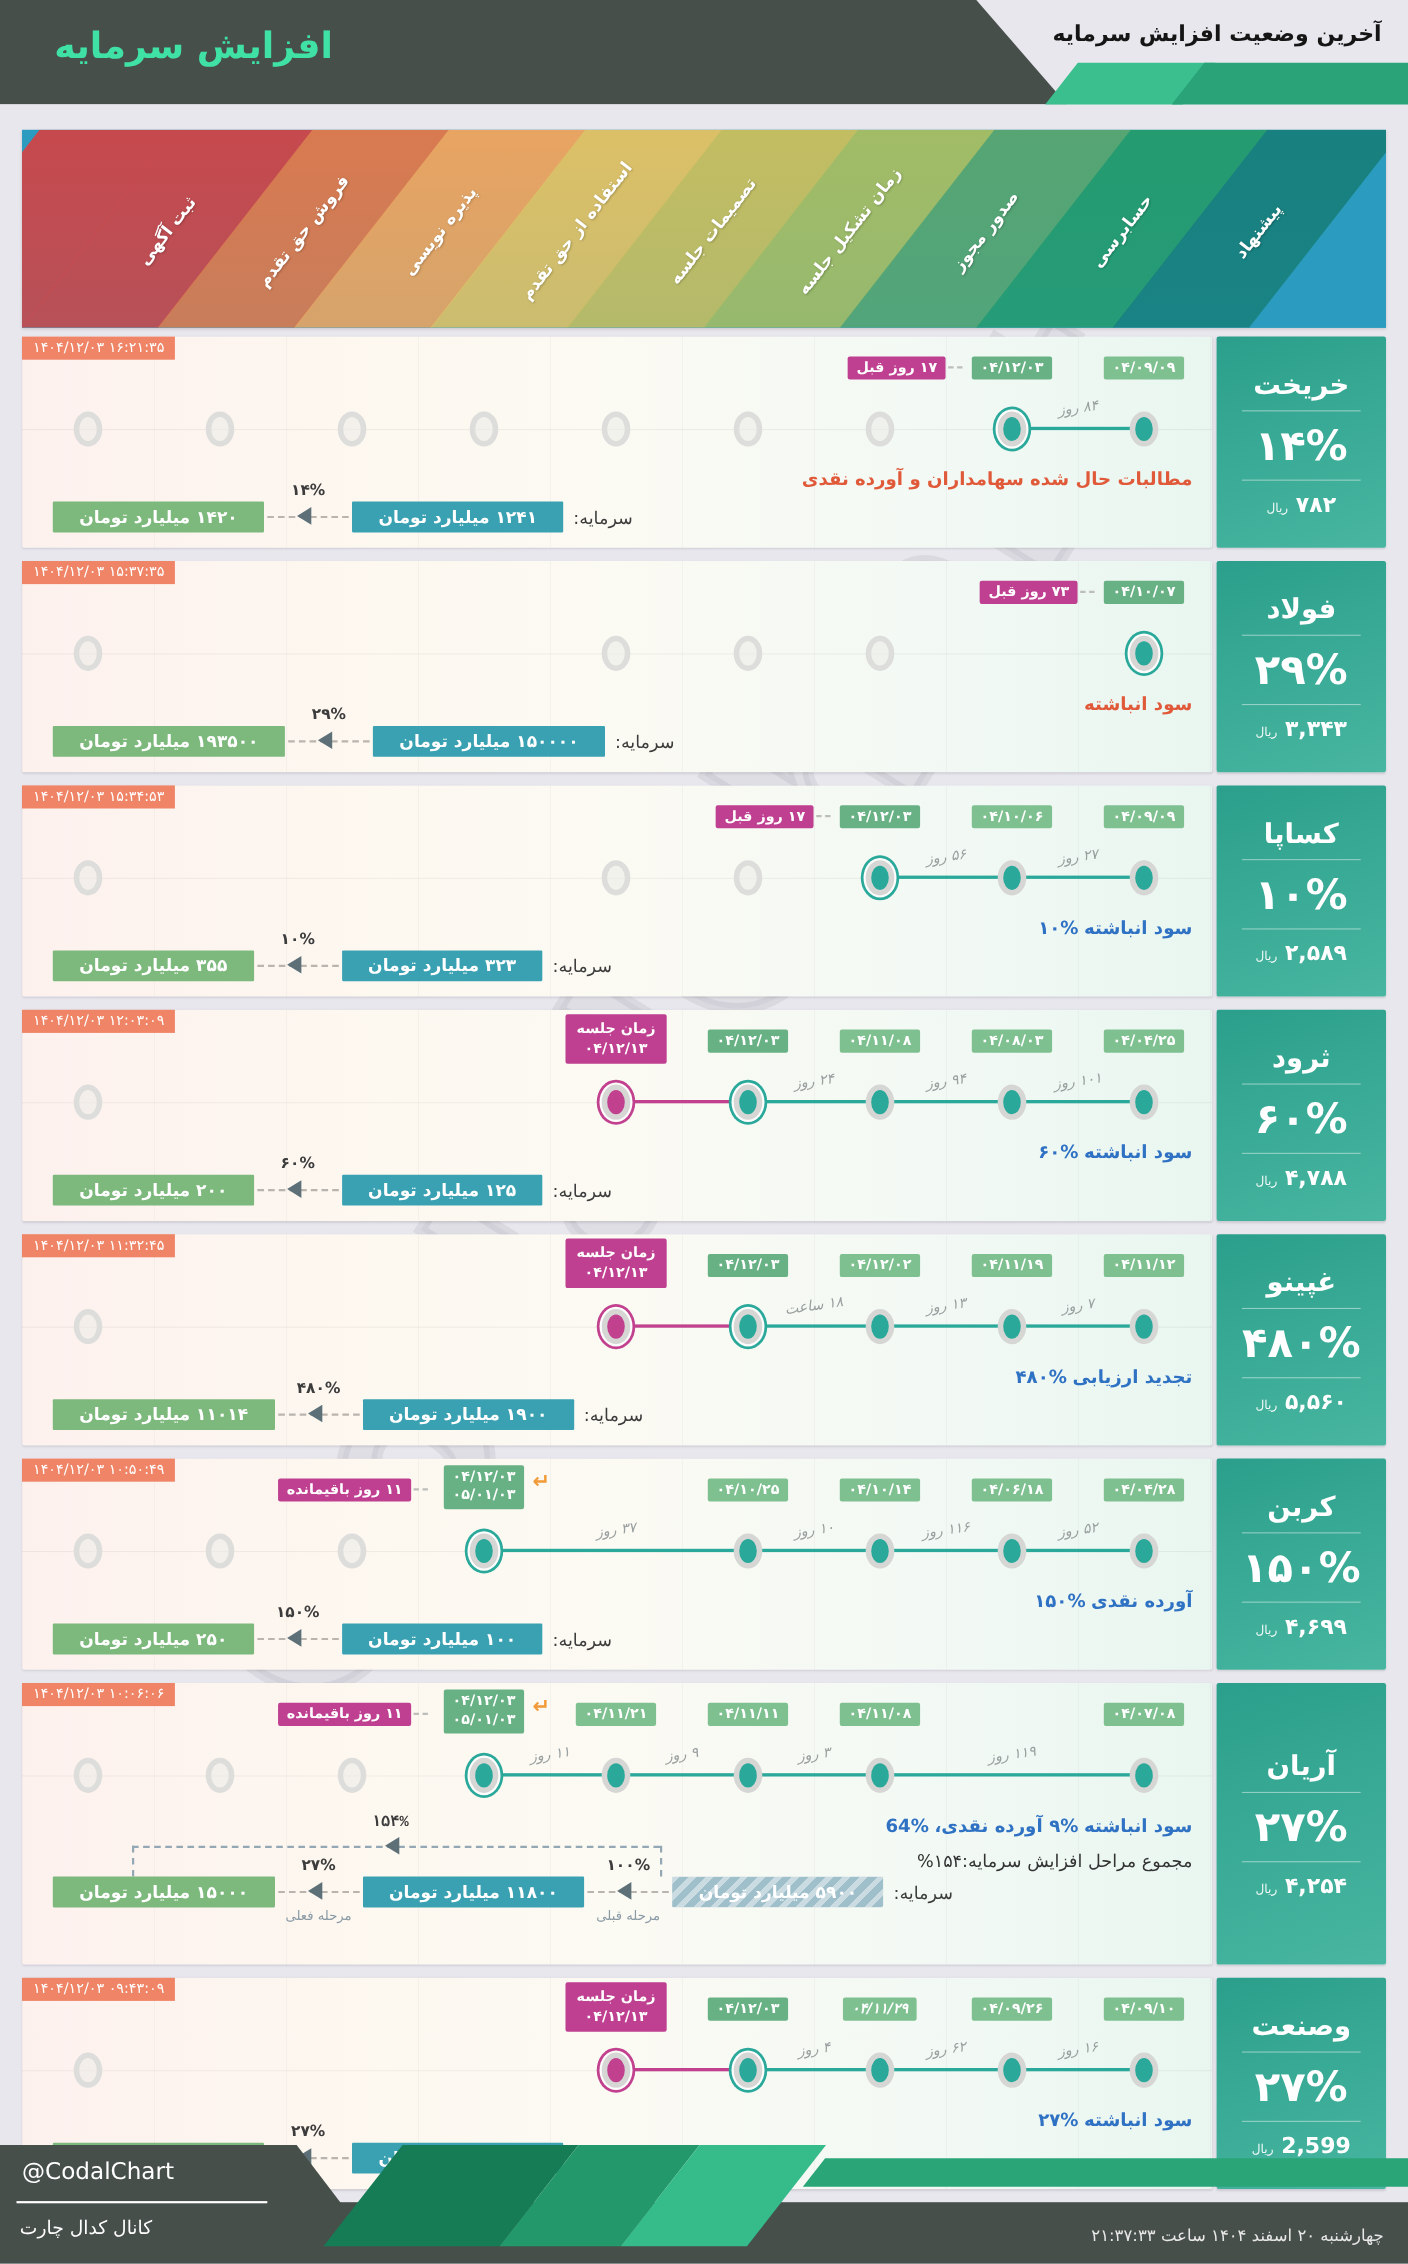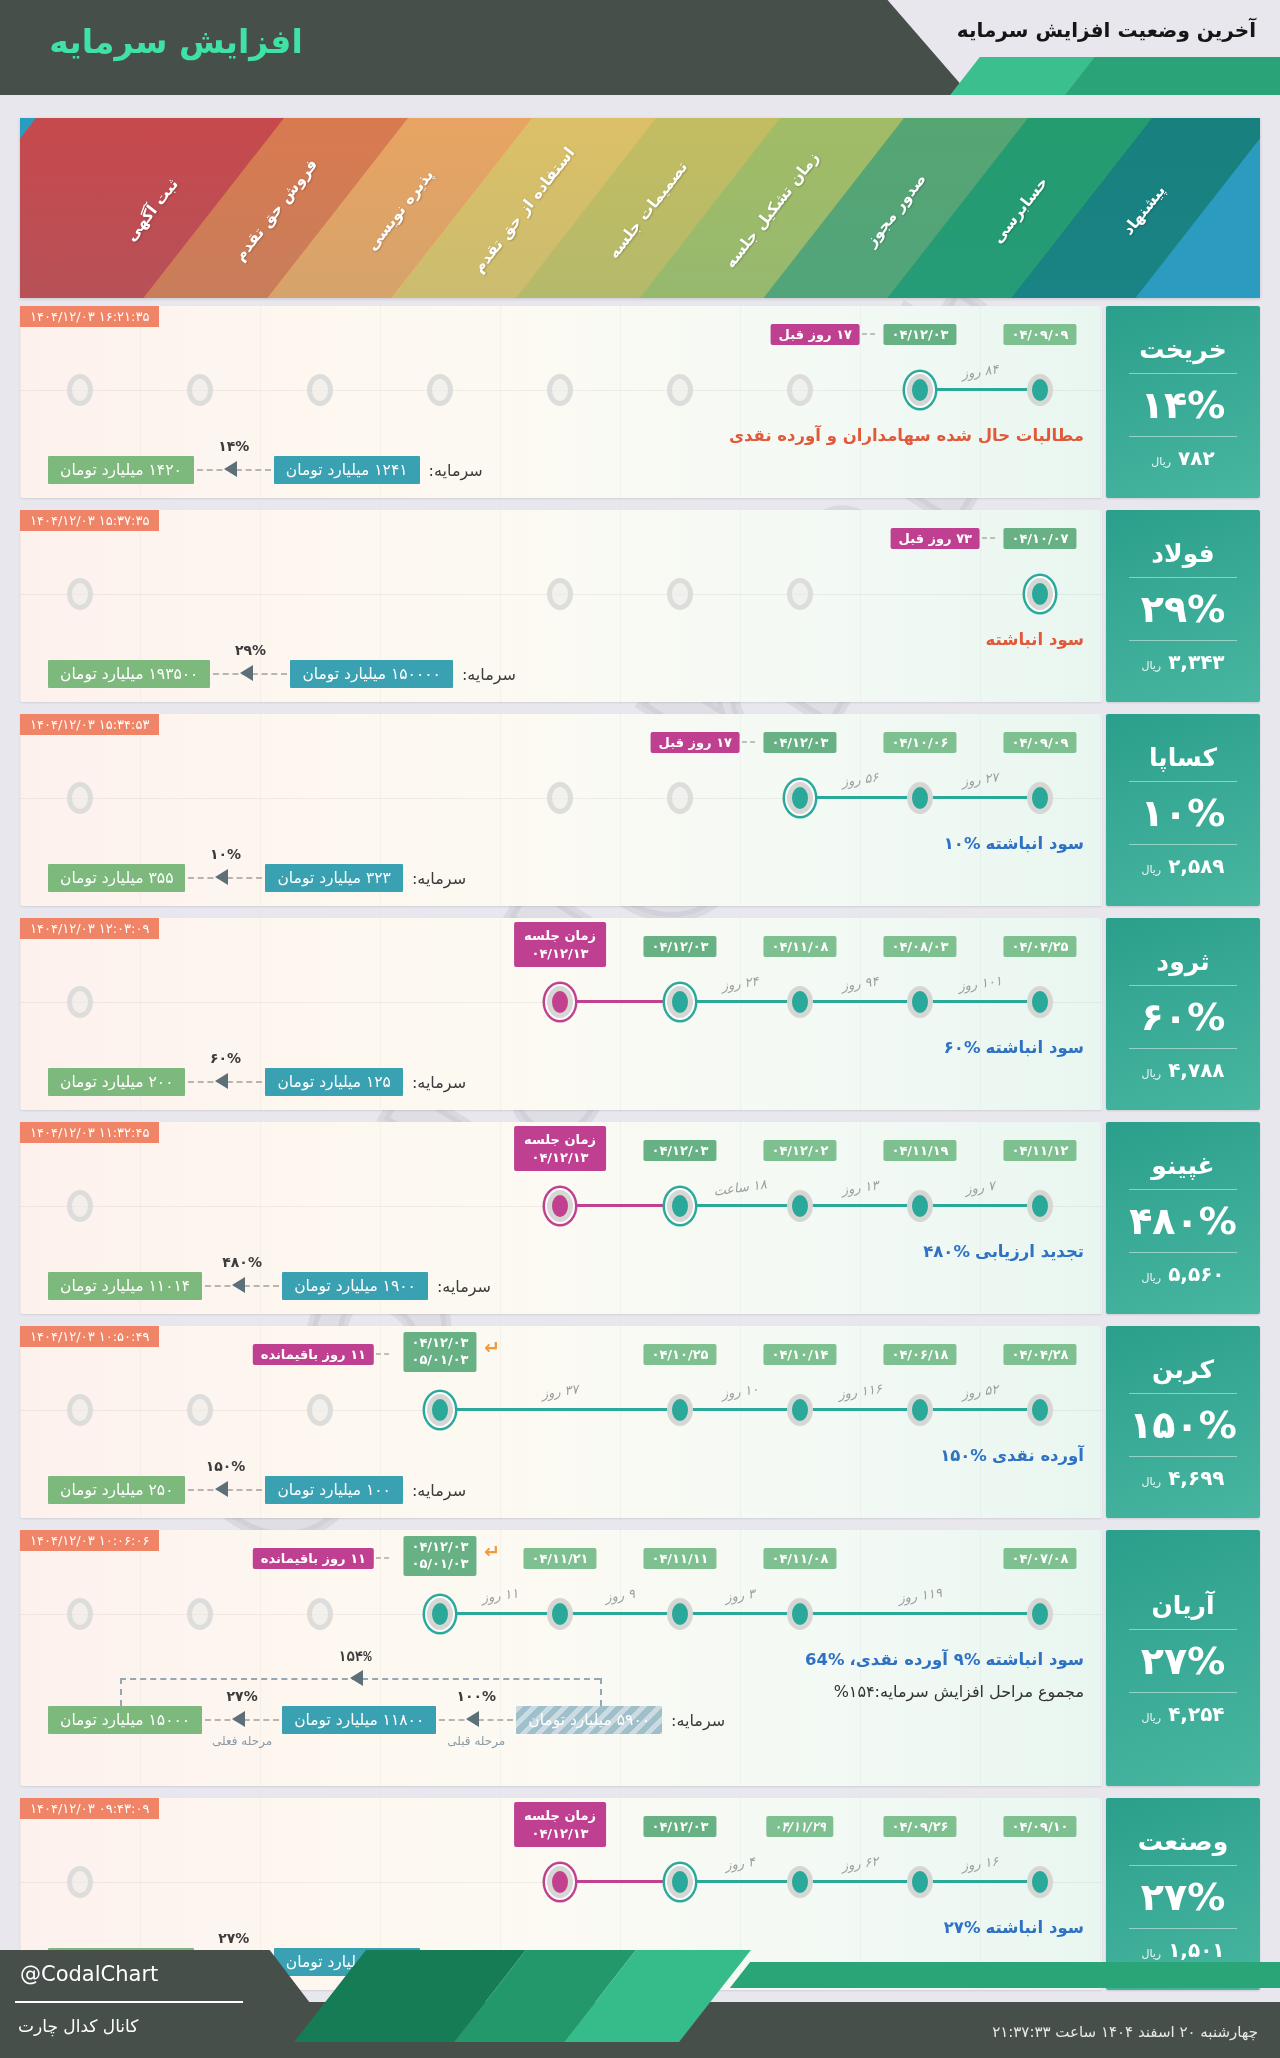--- a/index.html
+++ b/index.html
@@ -61,21 +61,21 @@
   .gap-label{position:absolute;top:58px;transform:translate(-50%,0) rotate(-8deg);color:#9aa0a0;
     font-size:13px;font-style:italic;direction:rtl;white-space:nowrap;z-index:4;}
   .note{position:absolute;top:120px;right:18px;display:flex;gap:6px;direction:ltr;
     font-size:16.5px;font-weight:bold;align-items:baseline;z-index:4;}
   .note .seg{display:flex;gap:5px;align-items:baseline;}
   .note .num{direction:ltr;}
   .note .txt{direction:rtl;}
   .note2{position:absolute;top:152px;right:18px;direction:rtl;color:#333;font-size:16px;z-index:4;}
   .chain{position:absolute;left:28px;top:150px;display:flex;align-items:center;direction:ltr;z-index:4;}
   .row.tall .chain{top:176px;}
-  .vbadge{color:#fff;font-weight:normal;font-size:15.5px;padding:5px 12px;white-space:nowrap;direction:rtl;border-radius:1px;}
+  .vbadge{color:#fff;font-weight:bold;font-size:15.5px;padding:5px 24px;white-space:nowrap;direction:rtl;border-radius:1px;}
   .vbadge.teal{background:#3aa1b2;}
   .vbadge.green{background:#7db97d;}
   .vbadge.hatched{background-color:#9fbfcb;background-image:repeating-linear-gradient(135deg,rgba(255,255,255,.45) 0 5px,transparent 5px 11px);}
   .arrow{position:relative;width:80px;height:28px;flex:none;}
   .arrow .dash{position:absolute;top:13px;left:3px;right:3px;border-top:2px dashed #b9b4ae;}
   .arrow .tri{position:absolute;top:5px;left:30px;width:0;height:0;border-top:8px solid transparent;
     border-bottom:8px solid transparent;border-right:13px solid #5d7078;}
   .arrow .apct{position:absolute;top:-18px;left:0;right:0;text-align:center;color:#3c3c3c;
     font-size:14px;font-weight:bold;direction:ltr;}
   .arrow .alabel{position:absolute;top:28px;left:0;right:0;text-align:center;color:#8a9aa5;font-size:12px;direction:rtl;}
@@ -515,21 +515,21 @@
             </div>
             <div class="vbadge teal">۳۴۰۰ میلیارد تومان</div>
             <div class="clabel">سرمایه:</div>
           </div>
         </div>
         <div class="card">
           <div class="cname">وصنعت</div>
           <div class="cline"></div>
           <div class="cpct">۲۷%</div>
           <div class="cline"></div>
-          <div class="cprice" dir="rtl"><span>۱,۵۰۱ </span><span class="ccur">ریال</span></div>
+          <div class="cprice" dir="rtl"><span>2,599 </span><span class="ccur">ریال</span></div>
         </div>
       </div>
     </div>
 
   <div class="f-bottom"></div>
   <div class="f-left"></div>
   <div class="fg fg1"></div>
   <div class="fg fg2"></div>
   <div class="fg fg3"></div>
   <div class="f-bar"></div>

